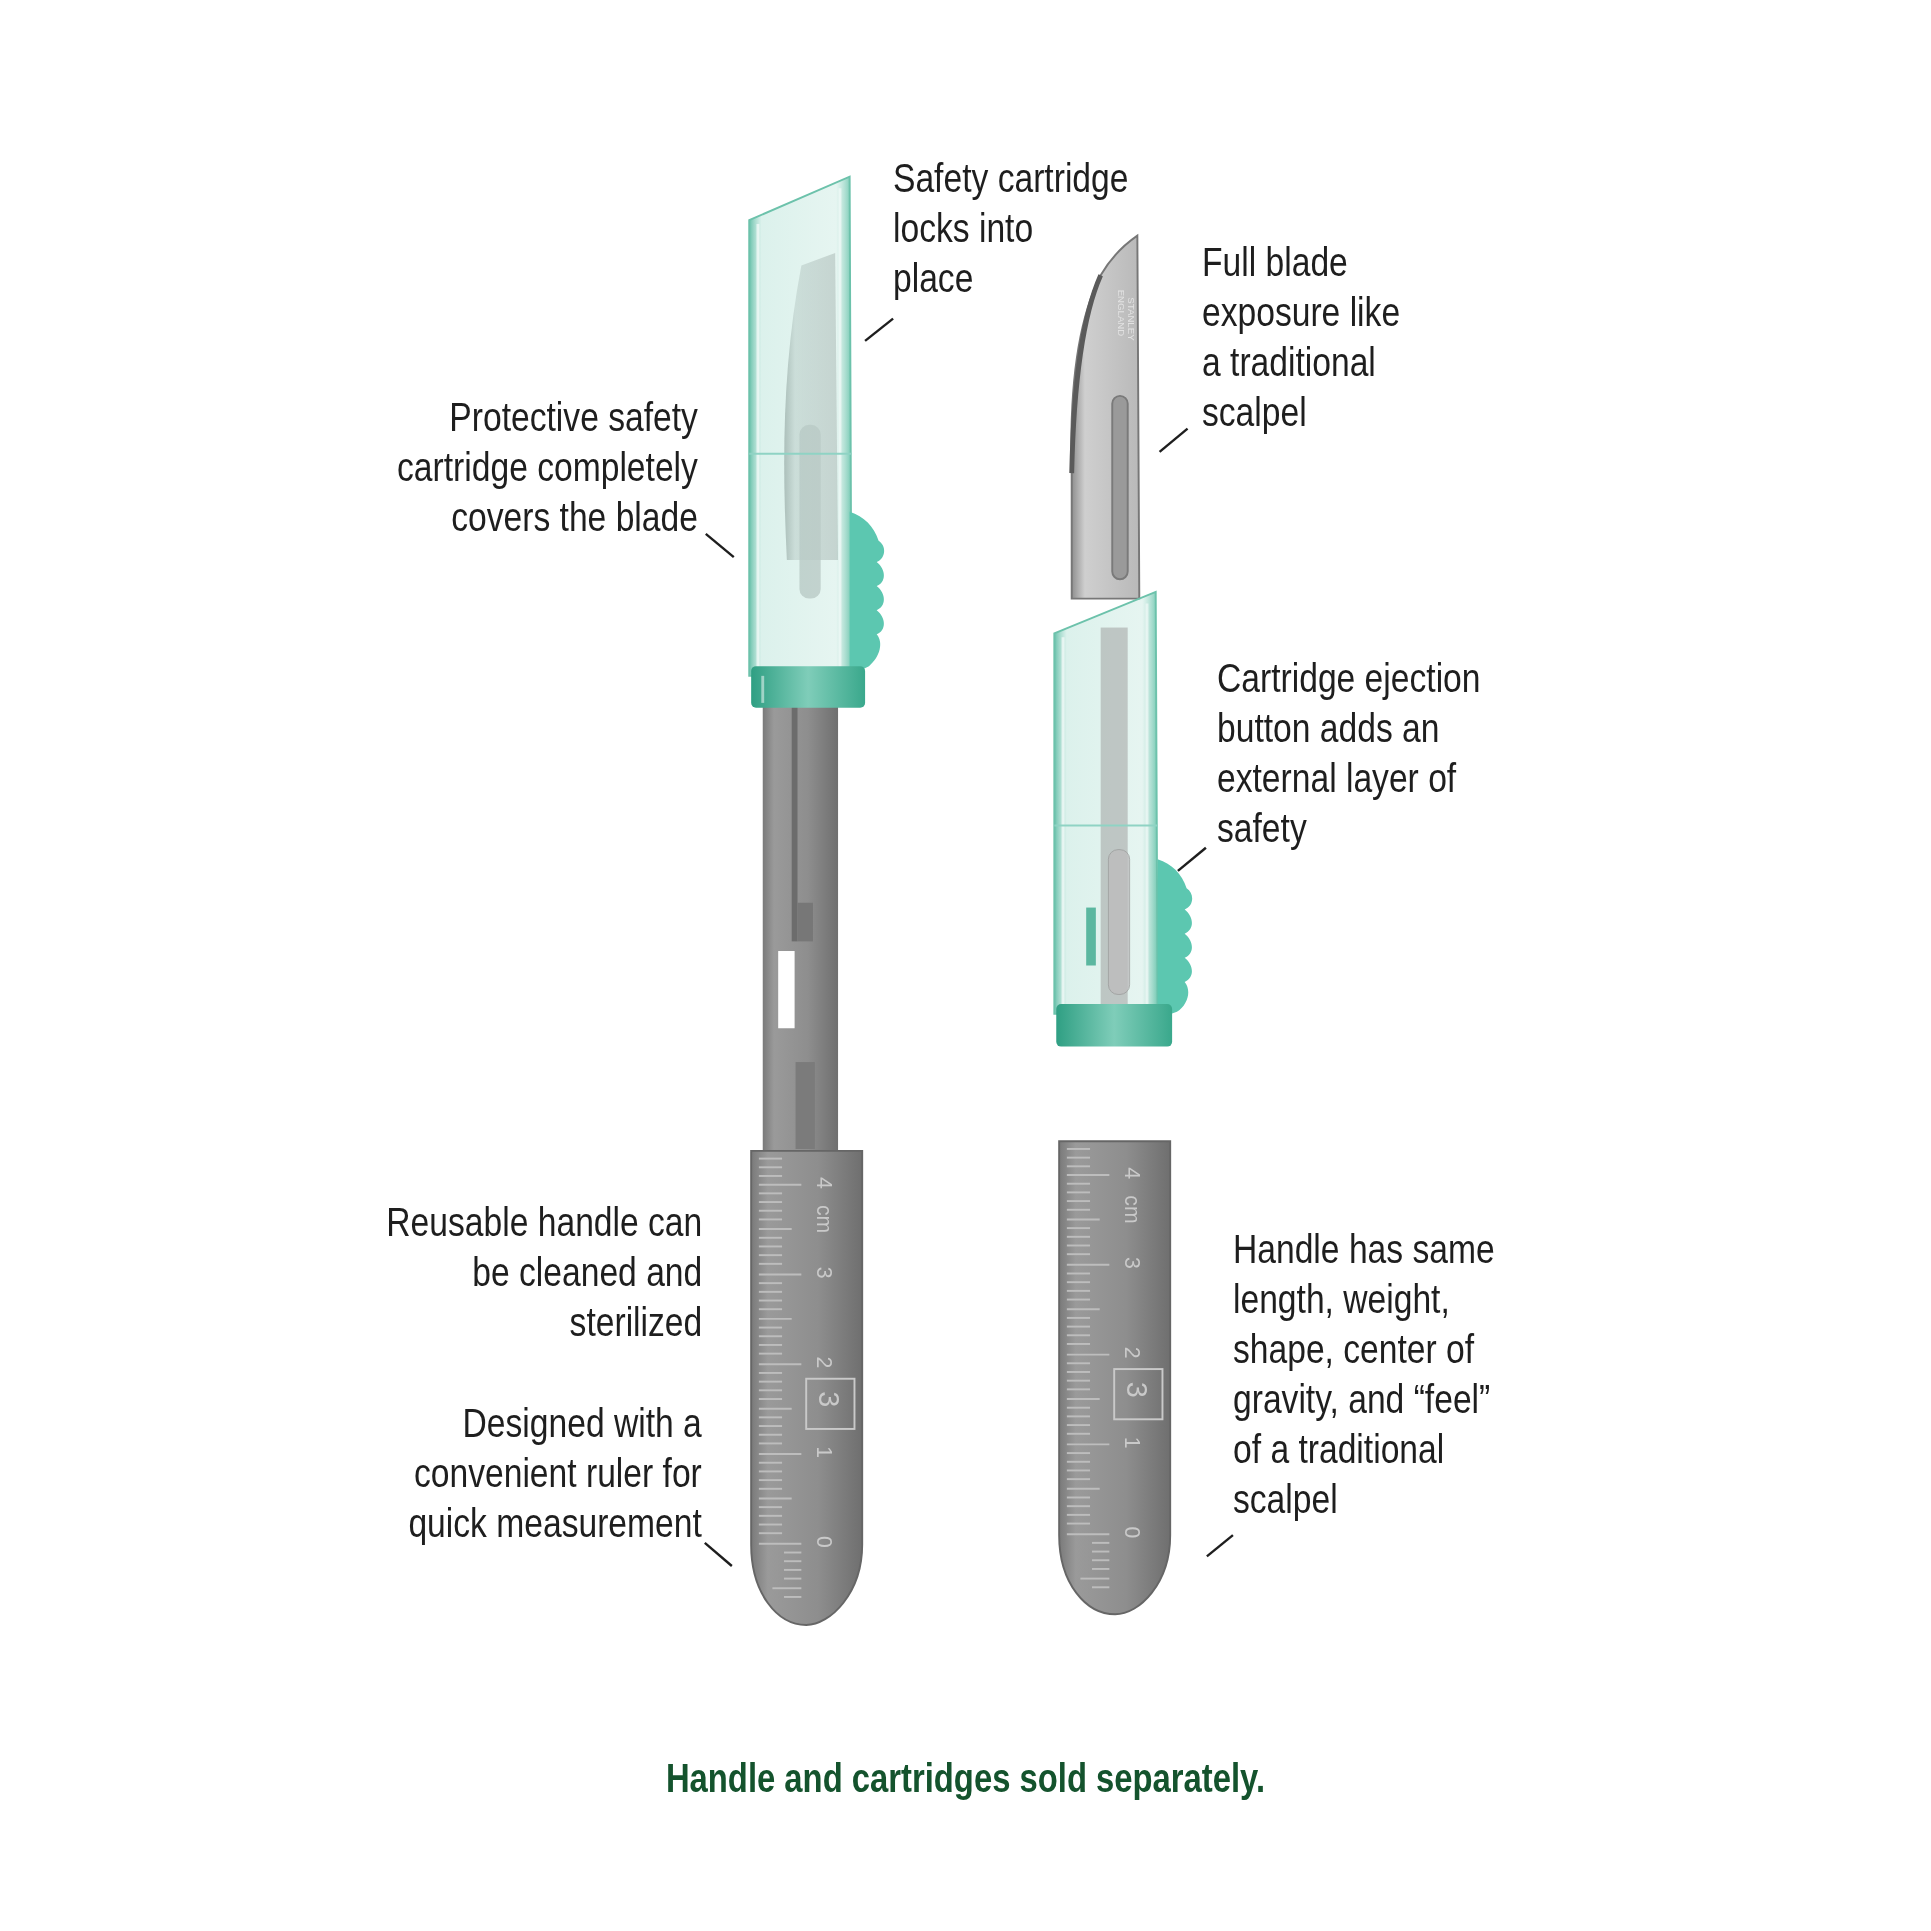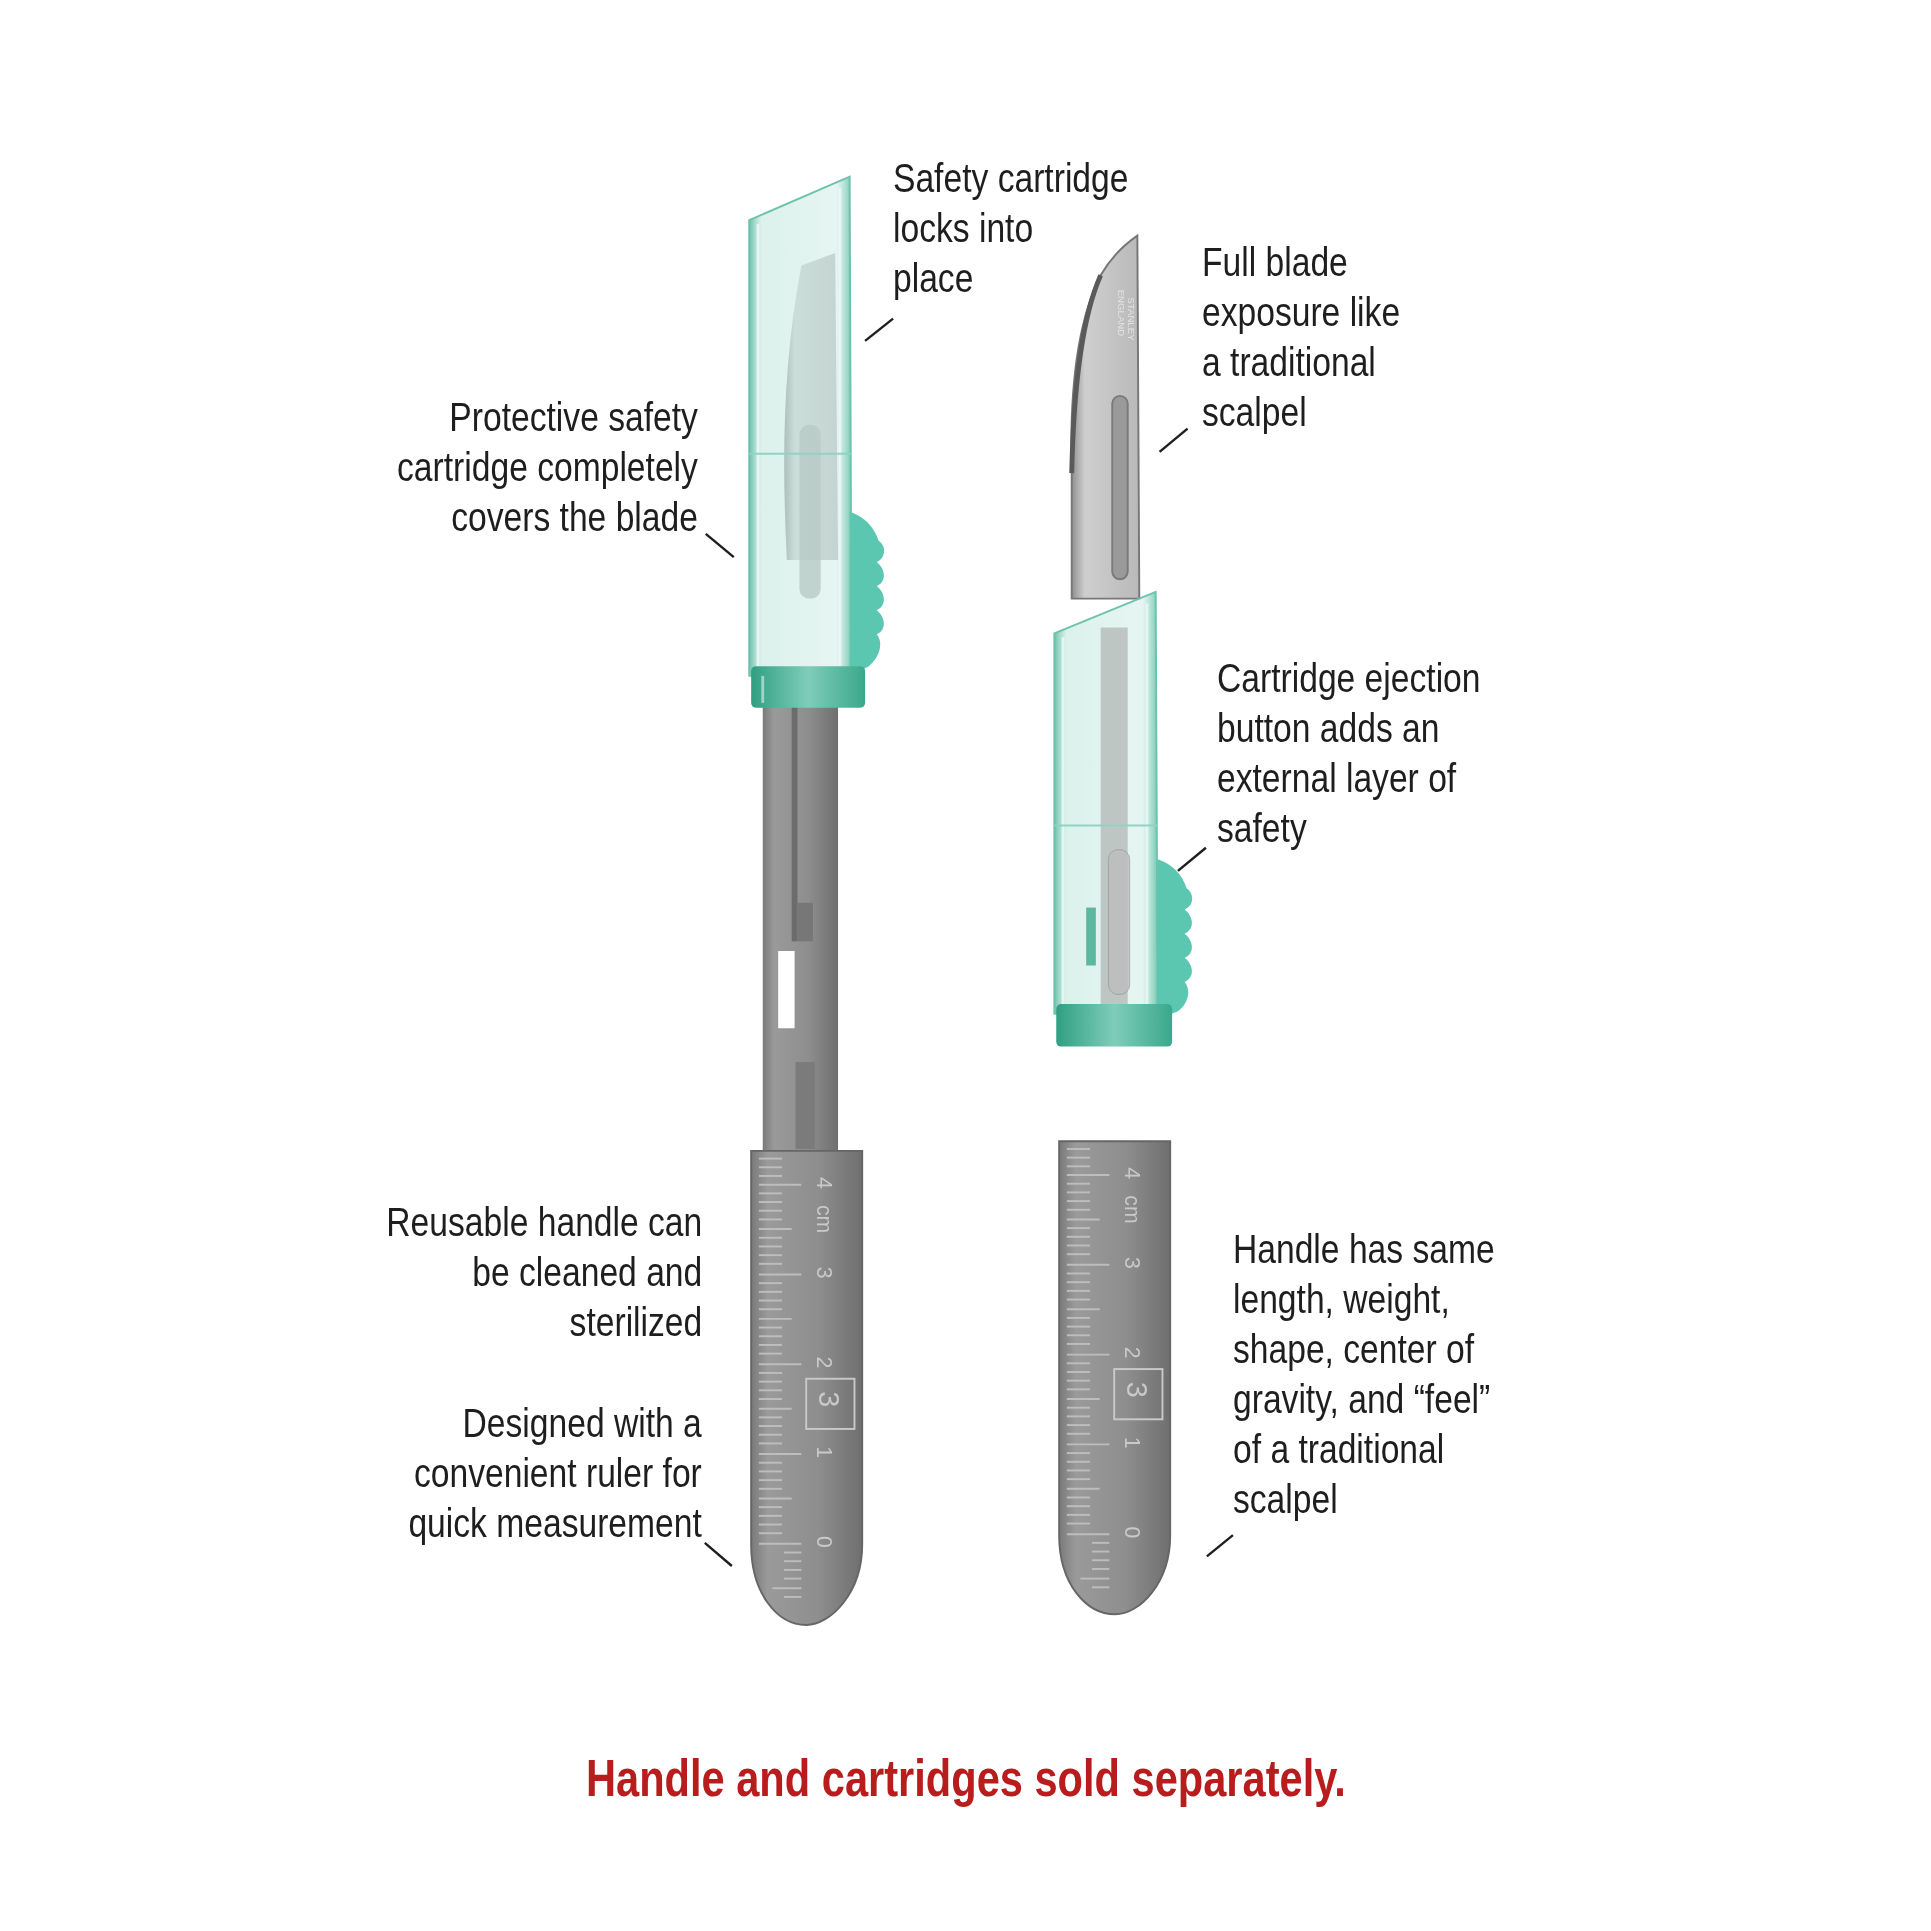--- a/index.html
+++ b/index.html
@@ -9,21 +9,21 @@
   }
   .label {
     position: absolute; font-size: 41px; line-height: 50px; white-space: nowrap;
     transform: scaleX(0.82);
   }
   .label.left { text-align: right; transform-origin: right top; }
   .label.right { text-align: left; transform-origin: left top; }
   .label div { display: block; }
   .footnote {
     position: absolute; left: 0; width: 1931px; top: 1753px; text-align: center;
-    font-size: 52px; font-weight: bold; line-height: 50px; color: #b91c1c;
+    font-size: 41px; font-weight: bold; line-height: 50px; color: #14532d;
   }
   .footnote span { display: inline-block; transform: scaleX(0.80); transform-origin: center top; }
   svg.art { position: absolute; left: 0; top: 0; }
 </style>
 </head>
 <body>
 
 <svg class="art" width="1931" height="1931" viewBox="0 0 2000 2000">
   <defs>
     <linearGradient id="steelGrad" x1="0" x2="1" y1="0" y2="0">

